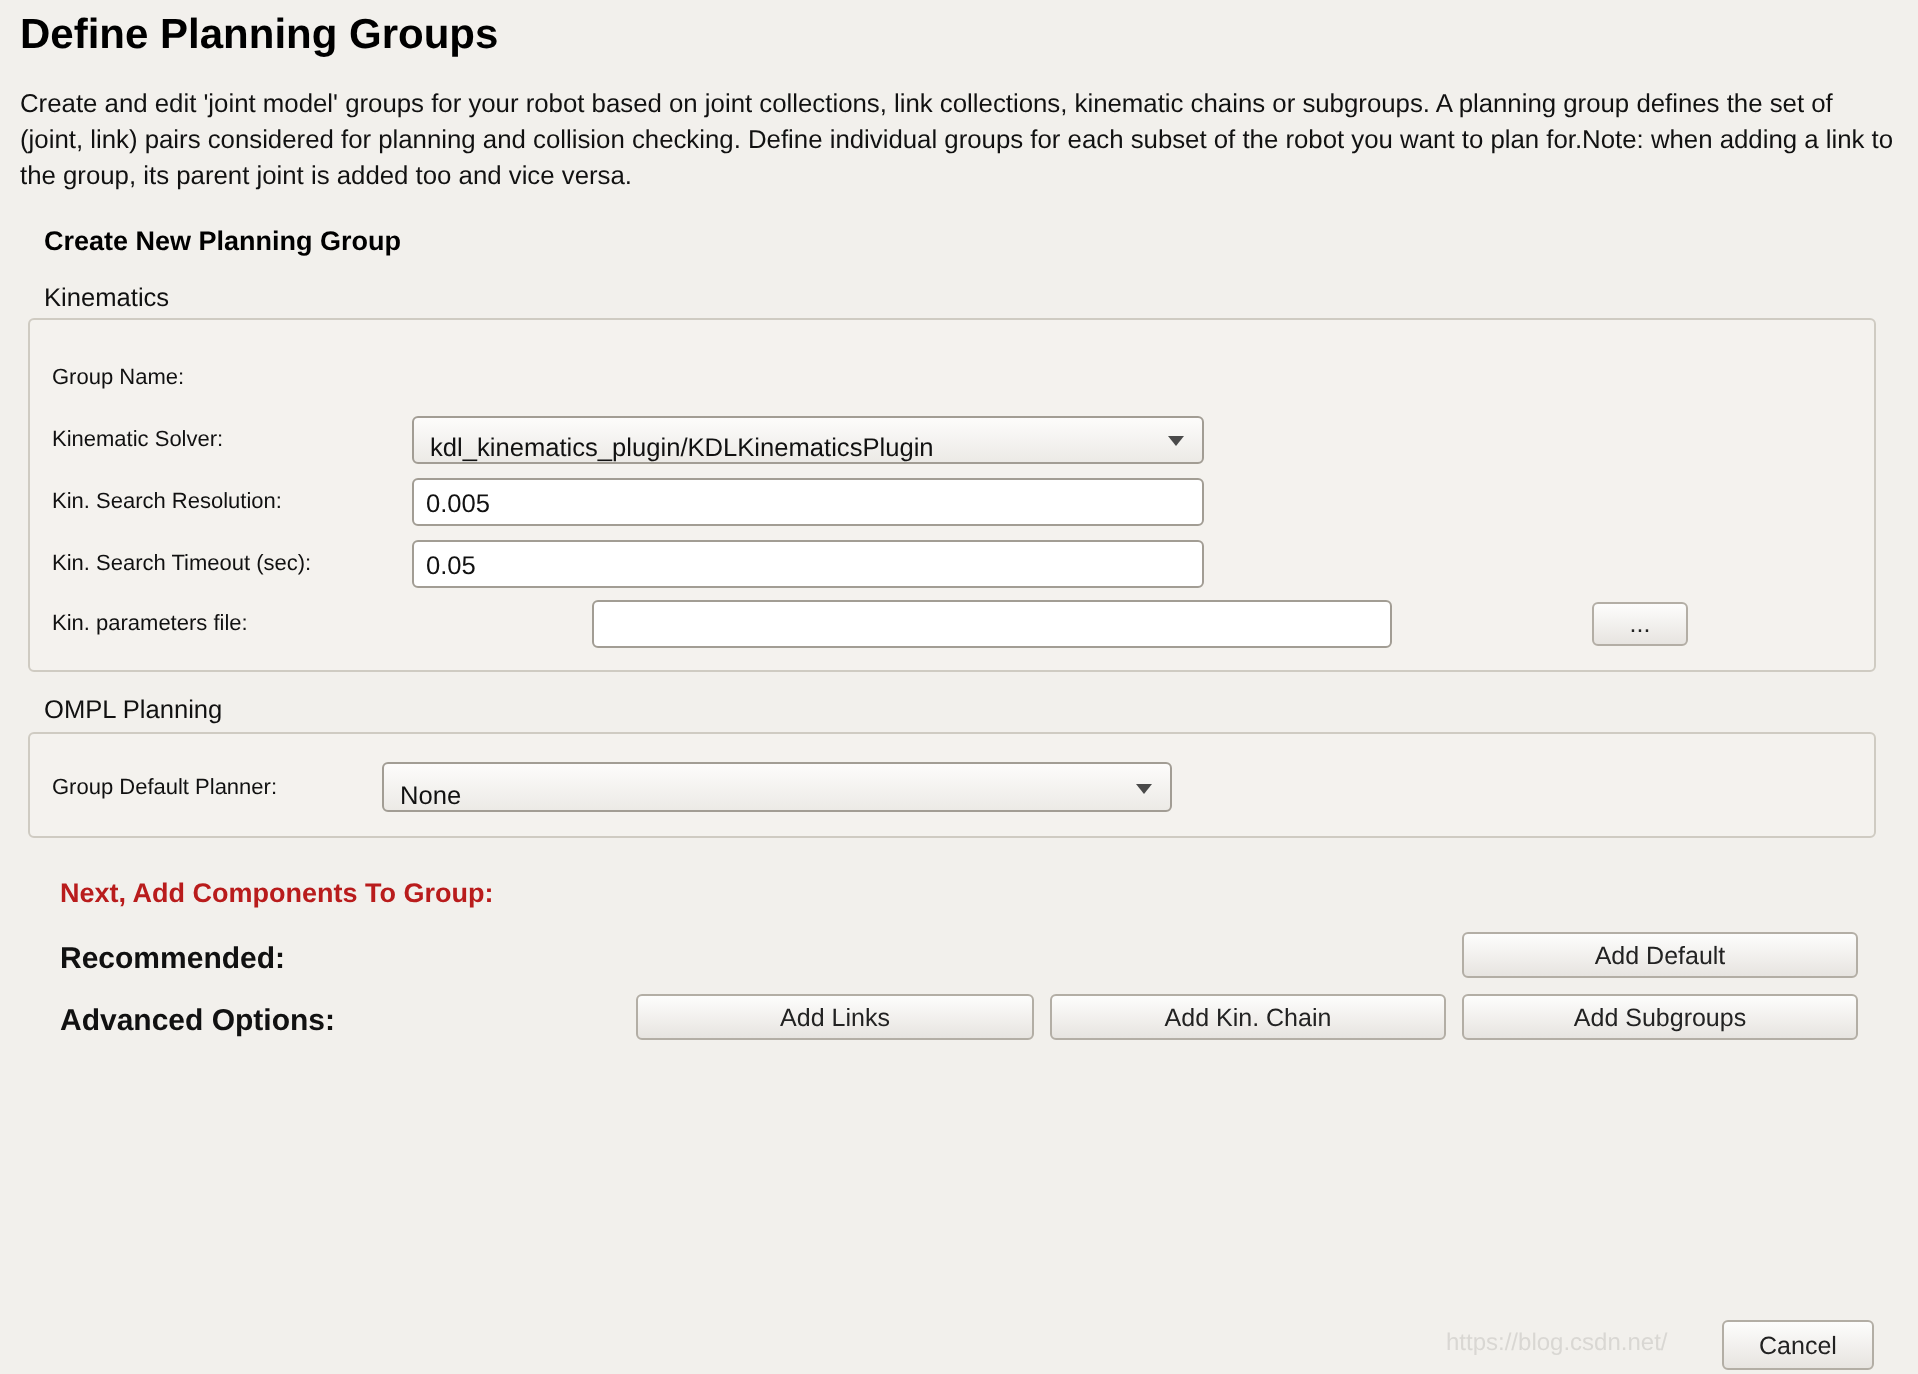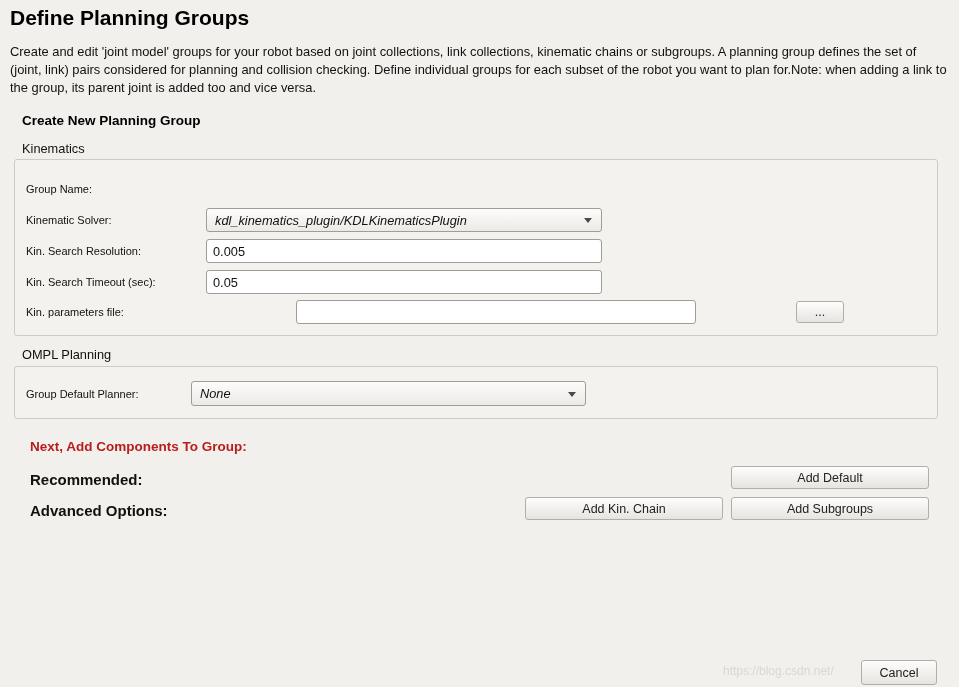--- a/index.html
+++ b/index.html
@@ -55,25 +55,24 @@
     font-size:12.8px;color:#111;
     padding:0 6px;
     outline:none;
   }
   .combobox{
     position:absolute;
     box-sizing:border-box;
     border:1px solid #a29d94;
     border-radius:3px;
     background:linear-gradient(#fdfcfb,#eceae6);
-    display:flex;align-items:center;
+    display:flex;align-items:flex-end;
     font-size:12.8px;color:#111;
     padding:0 24px 0 8px;
     cursor:default;
-    font-style:italic;
   }
   .combo-arrow{
     position:absolute;right:9px;top:50%;
     margin-top:-2px;
     width:0;height:0;
     border-left:4px solid transparent;
     border-right:4px solid transparent;
     border-top:5px solid #4a4a4a;
   }
   .btn{
@@ -147,20 +146,21 @@
       <span class="combo-arrow"></span>
     </div>
   </div>
 
   <h2 class="components-heading">Next, Add Components To Group:</h2>
 
   <div class="sub-label" style="top:471px;">Recommended:</div>
   <button class="btn" style="left:731px;top:466px;width:198px;height:23px;">Add Default</button>
 
   <div class="sub-label" style="top:502px;">Advanced Options:</div>
+  <button class="btn" style="left:318px;top:497px;width:199px;height:23px;">Add Links</button>
   <button class="btn" style="left:525px;top:497px;width:198px;height:23px;">Add Kin. Chain</button>
   <button class="btn" style="left:731px;top:497px;width:198px;height:23px;">Add Subgroups</button>
 
   <div class="watermark">https://blog.csdn.net/</div>
 
   <button class="btn btn-cancel">Cancel</button>
 
 </div>
 
 </body></html>

